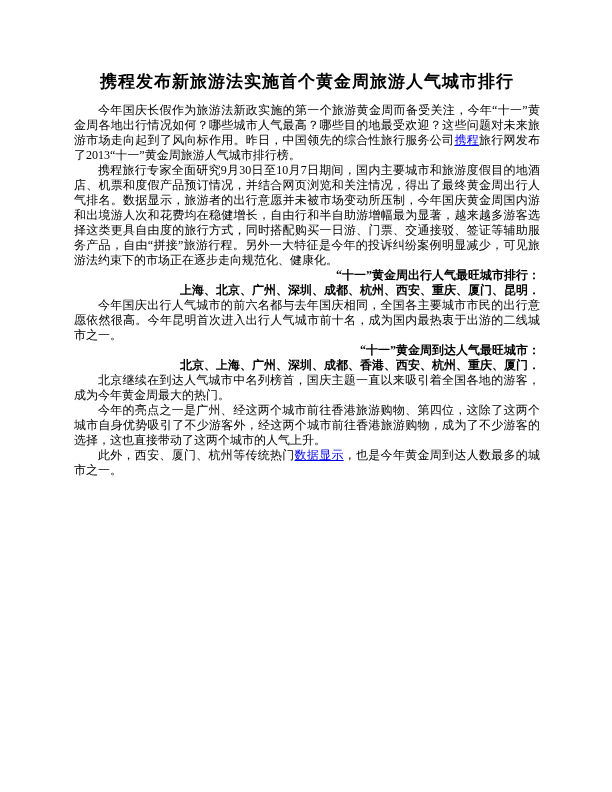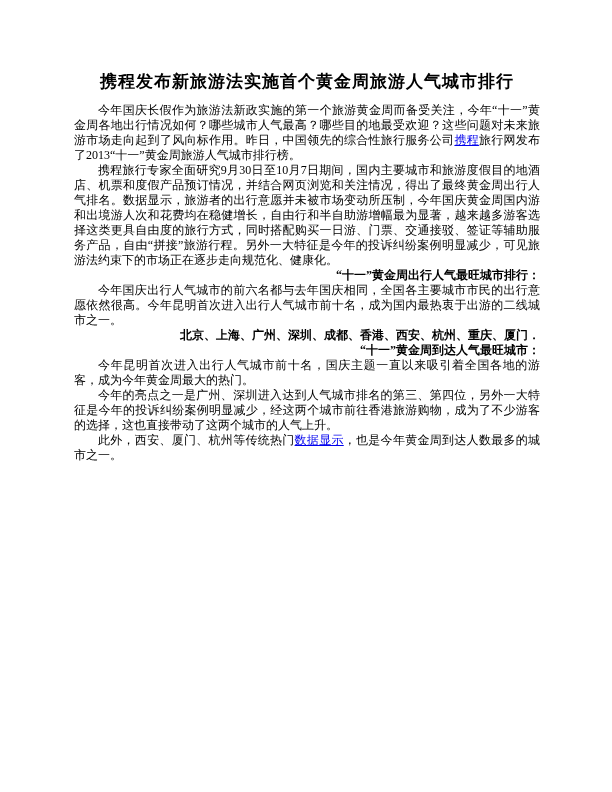--- a/index.html
+++ b/index.html
@@ -50,27 +50,28 @@
 <div class="page">
 
   <h1 class="doc-title">携程发布新旅游法实施首个黄金周旅游人气城市排行</h1>
 
   <p class="para"><span>今年国庆长假作为旅游法新政实施的第一个旅游黄金周而备受关注，今年“十一”黄金周各地出行情况如何？哪些城市人气最高？哪些目的地最受欢迎？这些问题对未来旅游市场走向起到了风向标作用。昨日，中国领先的综合性旅行服务公司</span><a class="doc-link">携程</a><span>旅行网发布了2013“十一”黄金周旅游人气城市排行榜。</span></p>
 
   <p class="para">携程旅行专家全面研究9月30日至10月7日期间，国内主要城市和旅游度假目的地酒店、机票和度假产品预订情况，并结合网页浏览和关注情况，得出了最终黄金周出行人气排名。数据显示，旅游者的出行意愿并未被市场变动所压制，今年国庆黄金周国内游和出境游人次和花费均在稳健增长，自由行和半自助游增幅最为显著，越来越多游客选择这类更具自由度的旅行方式，同时搭配购买一日游、门票、交通接驳、签证等辅助服务产品，自由“拼接”旅游行程。另外一大特征是今年的投诉纠纷案例明显减少，可见旅游法约束下的市场正在逐步走向规范化、健康化。</p>
 
   <p class="para bold">“十一”黄金周出行人气最旺城市排行：</p>
 
+  <p class="para bold">上海、北京、广州、深圳、成都、杭州、西安、重庆、厦门、昆明．</p>
 
   <p class="para">今年国庆出行人气城市的前六名都与去年国庆相同，全国各主要城市市民的出行意愿依然很高。今年昆明首次进入出行人气城市前十名，成为国内最热衷于出游的二线城市之一。</p>
 
+  <p class="para bold">“十一”黄金周到达人气最旺城市：</p>
+
   <p class="para bold">北京、上海、广州、深圳、成都、香港、西安、杭州、重庆、厦门．</p>
 
-  <p class="para bold">“十一”黄金周到达人气最旺城市：</p>
+  <p class="para">北京继续在到达人气城市中名列榜首，国庆主题一直以来吸引着全国各地的游客，成为今年黄金周最大的热门。</p>
 
-  <p class="para">今年昆明首次进入出行人气城市前十名，国庆主题一直以来吸引着全国各地的游客，成为今年黄金周最大的热门。</p>
-
-  <p class="para">今年的亮点之一是广州、深圳进入达到人气城市排名的第三、第四位，另外一大特征是今年的投诉纠纷案例明显减少，经这两个城市前往香港旅游购物，成为了不少游客的选择，这也直接带动了这两个城市的人气上升。</p>
+  <p class="para">今年的亮点之一是广州、经这两个城市前往香港旅游购物、第四位，这除了这两个城市自身优势吸引了不少游客外，经这两个城市前往香港旅游购物，成为了不少游客的选择，这也直接带动了这两个城市的人气上升。</p>
 
   <p class="para"><span>此外，西安、厦门、杭州等传统热门</span><a class="doc-link">数据显示</a><span>，也是今年黄金周到达人数最多的城市之一。</span></p>
 
 
 </div>
 
 </body></html>

